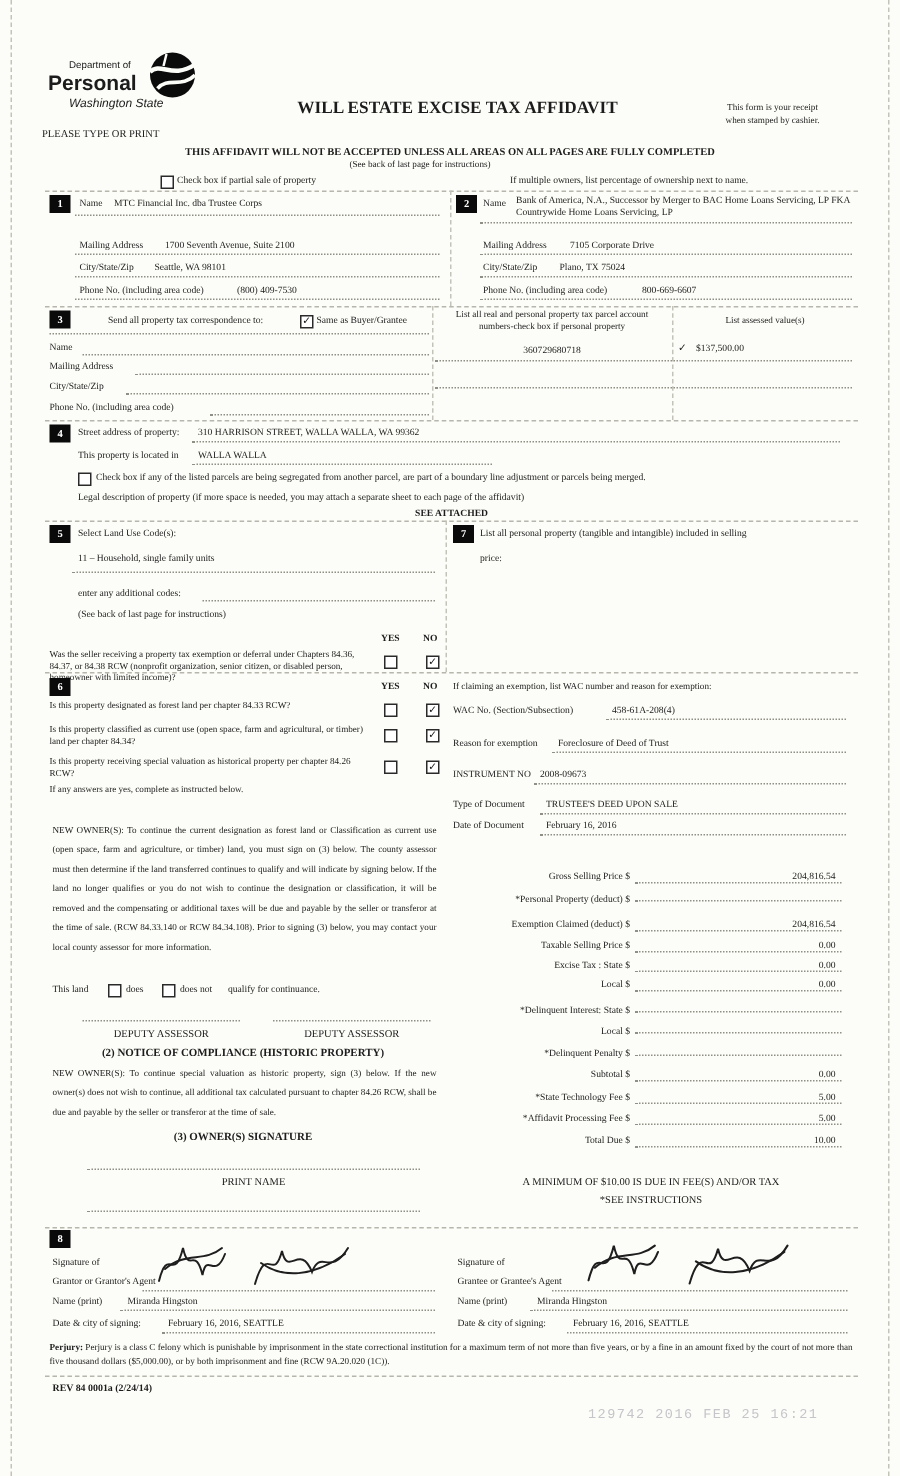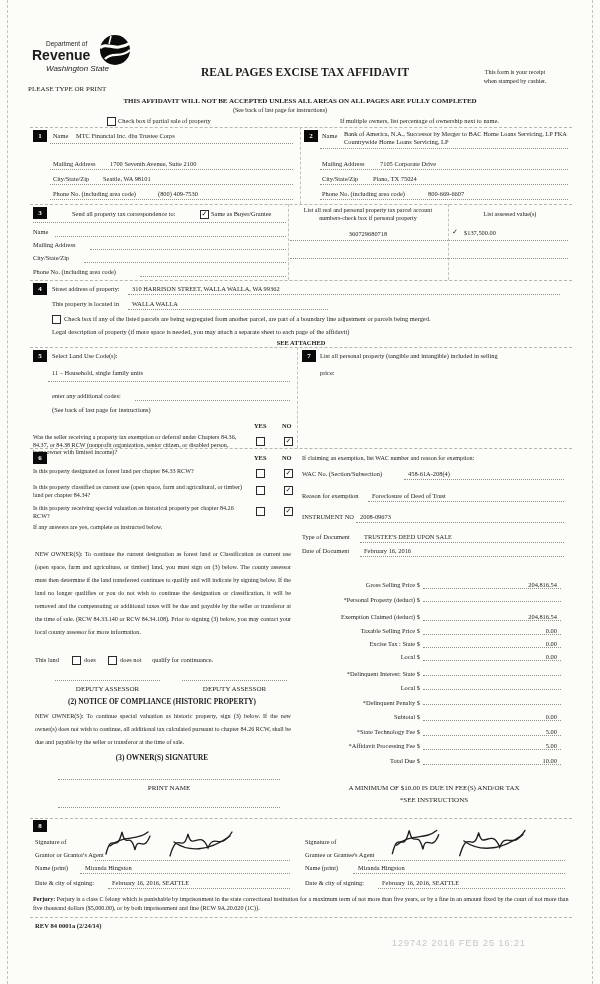--- a/index.html
+++ b/index.html
@@ -14,44 +14,44 @@
   .hl{border-top:1px dashed #b6b6ac;height:0;}
   .vl{border-left:1px dashed #c3c3b9;width:0;}
   .secbox{background:#0a0a0a;color:#fff;width:14px;height:12px;display:flex;
           align-items:center;justify-content:center;font-size:7px;font-weight:bold;}
   .cb{display:inline-block;width:7px;height:7px;border:1px solid #2a2a2a;font-size:7px;
       line-height:7px;text-align:center;vertical-align:-1px;background:#fff;color:#111;}
   .fin{left:302px;width:262px;font-size:6.4px;}
   .fin .fl{display:inline-block;width:118px;text-align:right;padding-right:3px;}
   .fin .fv{display:inline-block;width:134px;text-align:right;border-bottom:1px dotted #8f8f86;padding-right:4px;}
   .sig{stroke:#1e1e1e;fill:none;stroke-width:1.3;stroke-linecap:round;}
-  .stamp{font-family:Liberation Sans, sans-serif;font-size:9px;color:#bcbcc2;
+  .stamp{font-family:Liberation Mono, monospace;font-size:9px;color:#bcbcc2;
          letter-spacing:1px;opacity:0.85;}
   .logo-sans{font-family:"Liberation Sans",sans-serif;}
 </style>
 </head>
 <body>
 
 <div class="page">
 
   <div class="abs vl" style="left:7px;top:0;height:984px;"></div>
   <div class="abs vl" style="left:592px;top:0;height:984px;"></div>
 
   <div class="abs logo-sans" style="left:46px;top:40px;font-size:6.5px;">Department of</div>
-  <div class="abs logo-sans b" style="left:32px;top:47px;font-size:14px;">Revenue</div>
+  <div class="abs logo-sans b" style="left:32px;top:47px;font-size:14px;">Personal</div>
   <div class="abs logo-sans" style="left:46px;top:64px;font-size:8px;font-style:italic;text-align:center;">Washington State</div>
   <svg class="abs" style="left:97px;top:33px;" width="36" height="34" viewBox="0 0 36 34">
     <circle cx="18" cy="17" r="15" fill="#0b0b0b"></circle>
     <path d="M3,15 C10,8 18,20 33,10" stroke="#fcfcf8" stroke-width="3" fill="none"></path>
     <path d="M8,26 C15,18 24,26 33,17" stroke="#fcfcf8" stroke-width="2.4" fill="none"></path>
     <path d="M14,3 L12,11" stroke="#fcfcf8" stroke-width="1.6"></path>
   </svg>
 
   <div class="abs t" style="left:28px;top:85px;font-size:7px;">PLEASE TYPE OR PRINT</div>
-  <div class="abs b ctr" style="left:120px;top:66px;width:370px;font-size:11.5px;">REAL PAGES EXCISE TAX AFFIDAVIT</div>
+  <div class="abs b ctr" style="left:120px;top:66px;width:370px;font-size:11.5px;">WILL ESTATE EXCISE TAX AFFIDAVIT</div>
   <div class="abs t2 ctr" style="left:455px;top:69px;width:120px;">This form is your receipt</div>
   <div class="abs t2 ctr" style="left:455px;top:78px;width:120px;">when stamped by cashier.</div>
   <div class="abs b ctr" style="left:10px;top:97px;width:580px;font-size:7px;">THIS AFFIDAVIT WILL NOT BE ACCEPTED UNLESS ALL AREAS ON ALL PAGES ARE FULLY COMPLETED</div>
   <div class="abs t2 ctr" style="left:0px;top:107px;width:560px;">(See back of last page for instructions)</div>
 
   <span class="abs cb" style="left:107px;top:117px;"></span>
   <div class="abs t" style="left:118px;top:117px;">Check box if partial sale of property</div>
   <div class="abs t" style="left:340px;top:117px;">If multiple owners, list percentage of ownership next to name.</div>
 
   <div class="abs hl" style="left:30px;top:127px;width:542px;"></div>

